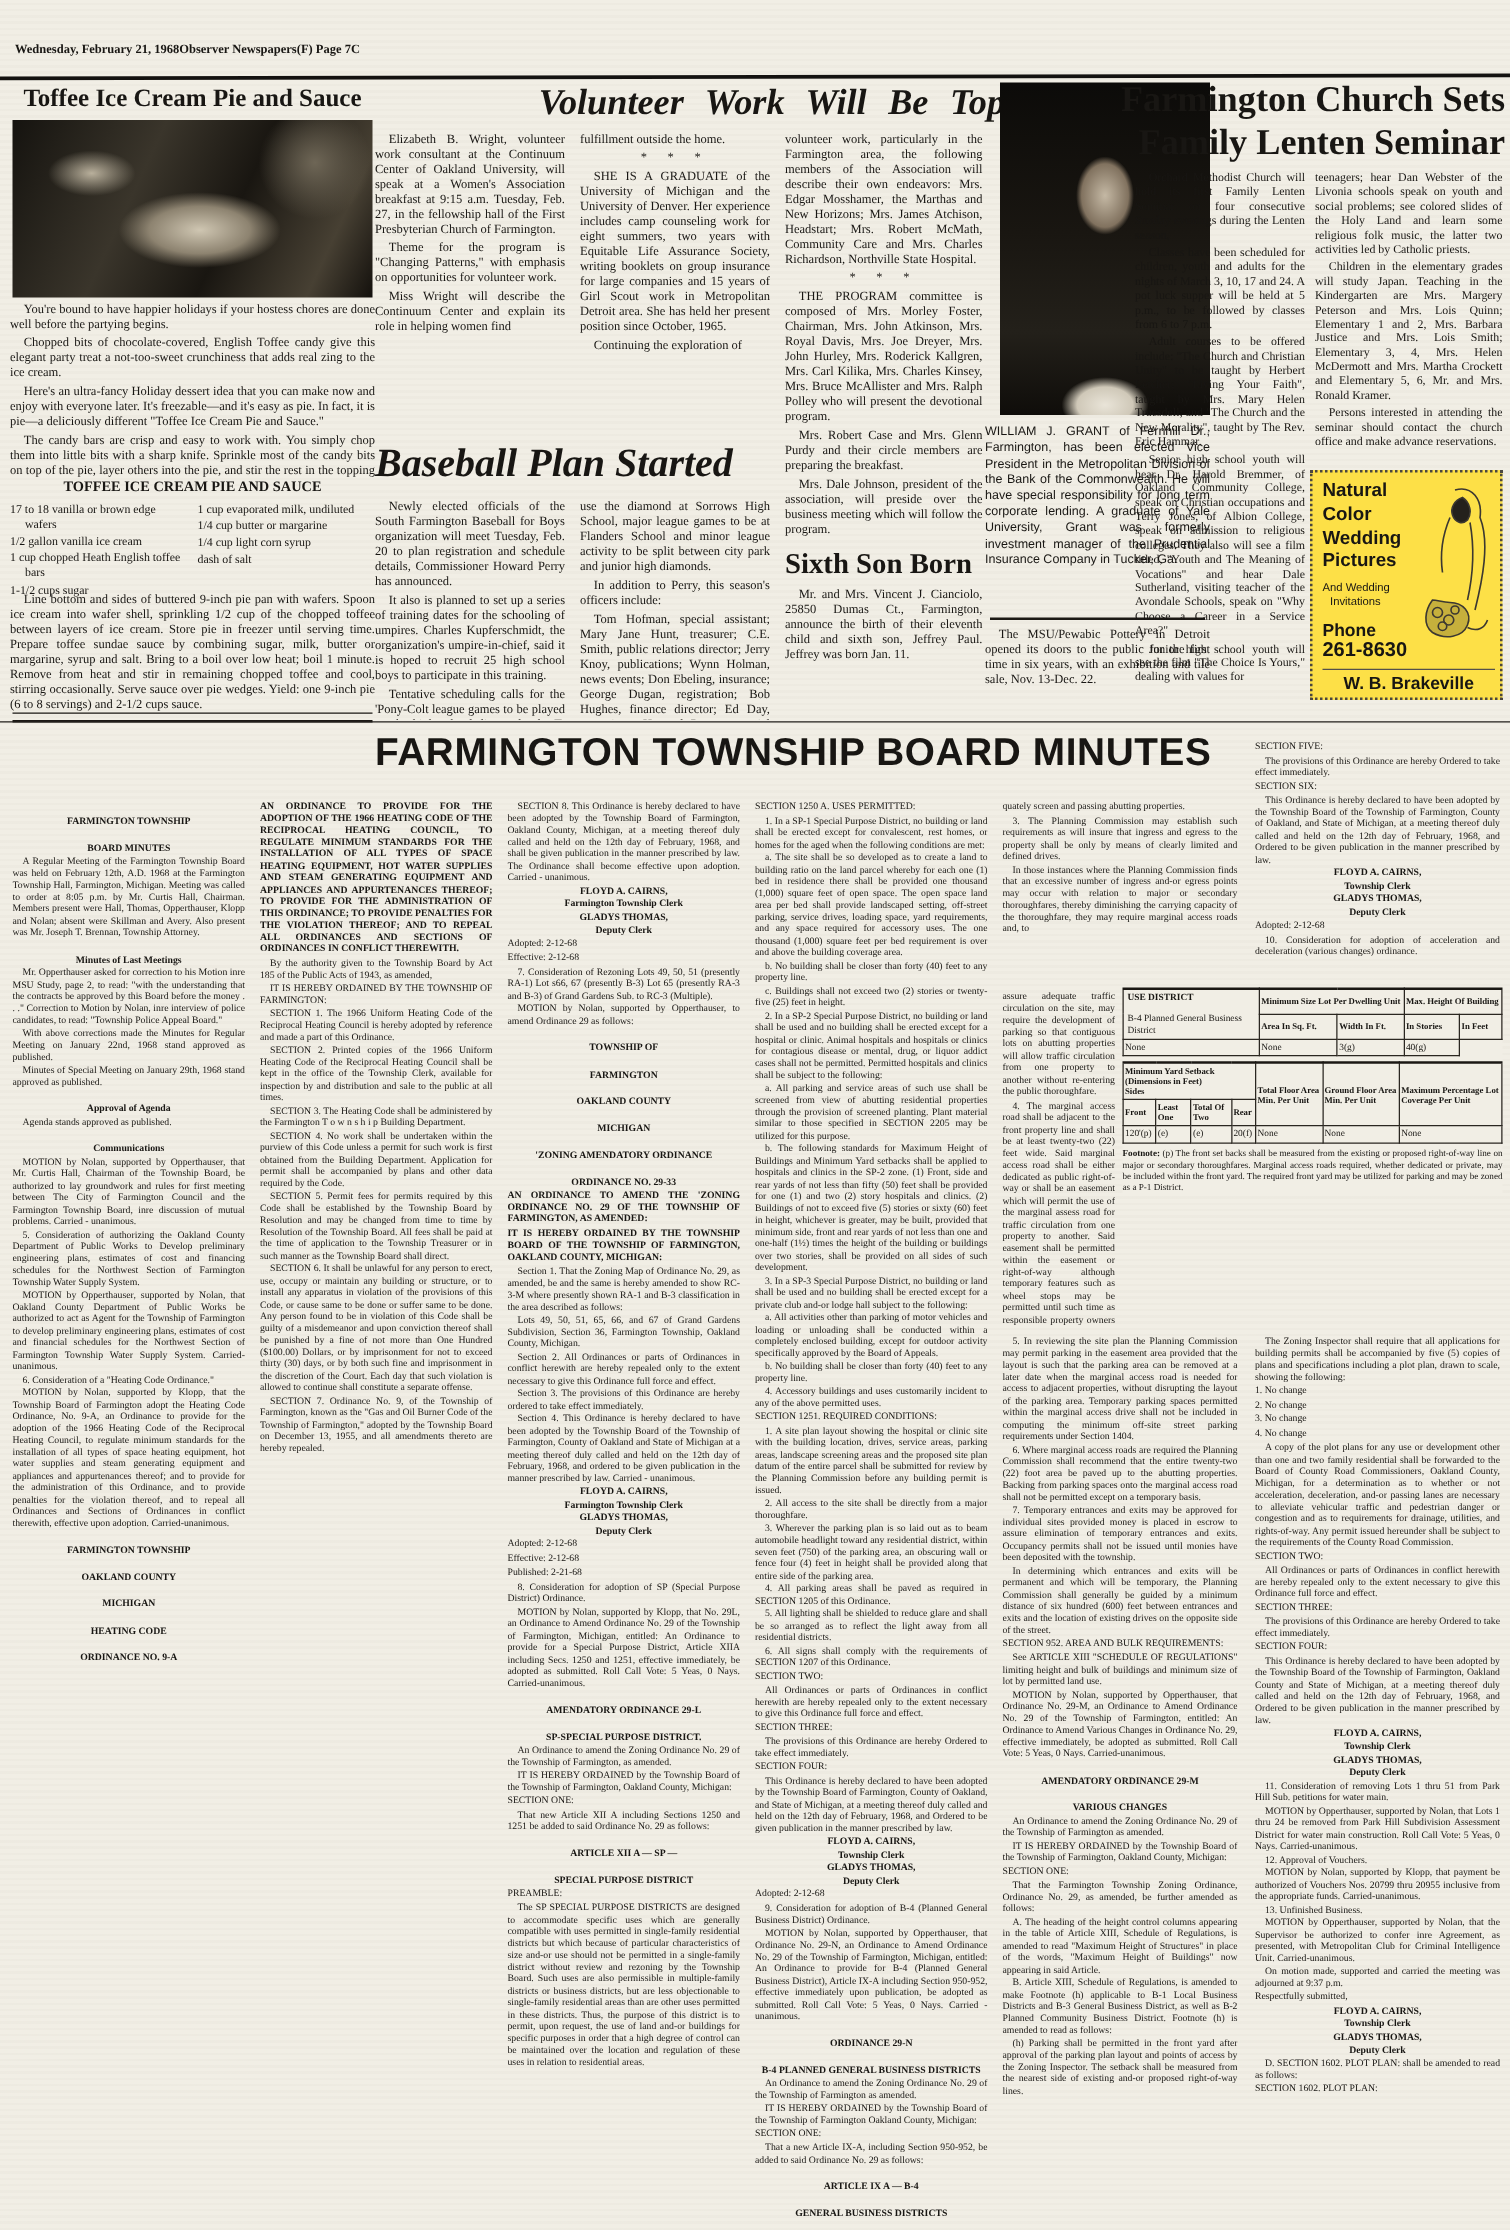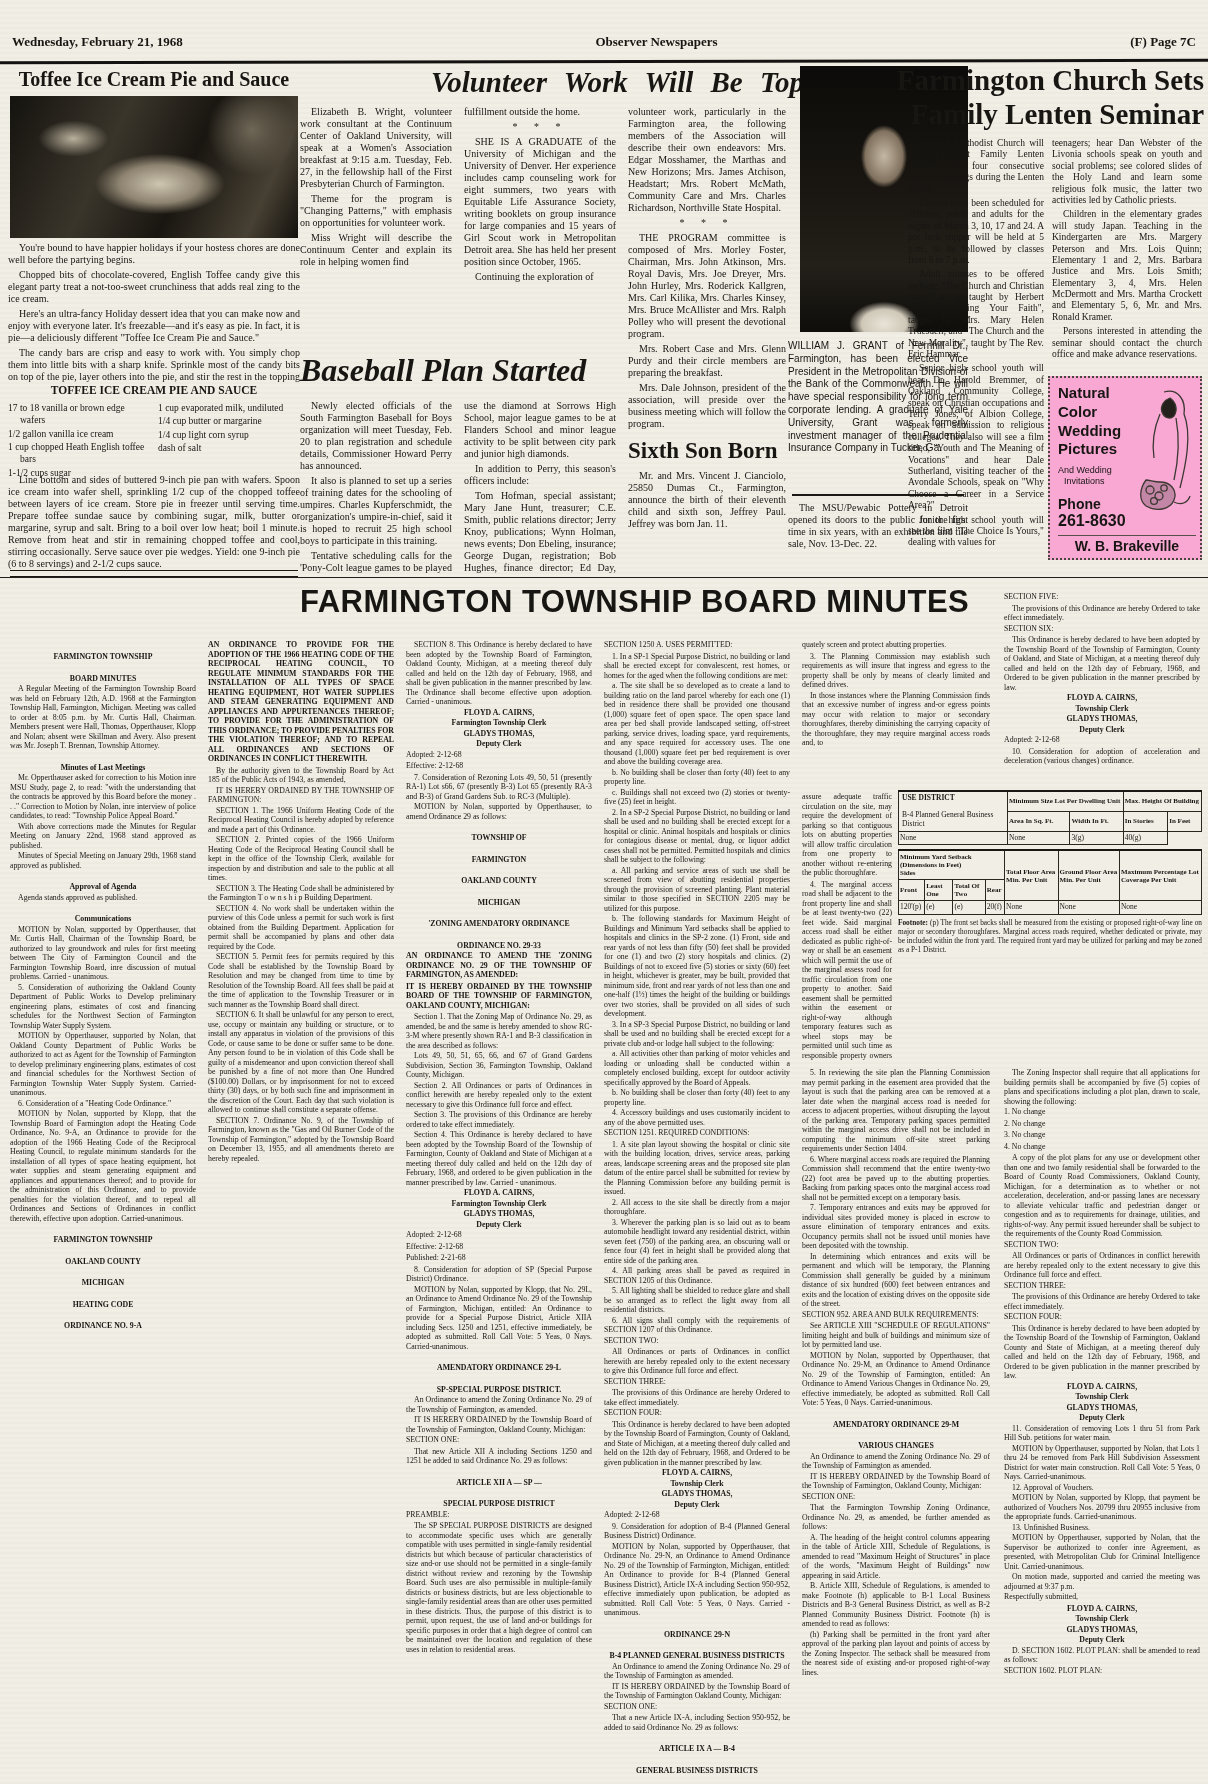--- a/index.html
+++ b/index.html
@@ -4,21 +4,21 @@
 <style>
   html,body{margin:0;padding:0;}
   body{
     width:1208px;height:1784px;position:relative;overflow:hidden;
     background:#f1eee5;
     background-image:repeating-linear-gradient(0deg, rgba(90,80,60,.025) 0 2px, transparent 2px 5px);
     font-family:"Liberation Serif", serif;color:#181613;
   }
   .abs{position:absolute;}
   
-  .page-header{top:34px;left:12px;right:12px;display:flex;justify-content:space-between;font-size:13px;font-weight:bold;}
+  .page-header{top:34px;left:12px;right:12px;display:flex;font-size:10px;font-weight:bold;}
   .page-header .mast{font-weight:bold;}
   .rule-top{top:60px;left:0;width:1208px;height:3px;background:#141210;transform:rotate(-.12deg);}
   .rule-mid{top:577px;left:0;width:1208px;height:1px;background:#23201c;}
   
   .coltext{font-size:10px;line-height:1.2;text-align:justify;overflow:hidden;}
   .coltext p{margin:0 0 3px 0;}
   .b-p{text-indent:11px;margin:0 0 3px 0;}
   .b-n{margin:0 0 2px 0;}
   .b-h{text-align:center;font-weight:bold;margin:3px 0 2px 0;text-indent:0;}
   .b-c{font-weight:bold;margin:0 0 3px 0;}
@@ -55,21 +55,21 @@
      linear-gradient(180deg,#0c0b09 0%, #191611 45%, #23201a 75%, #0f0d0a 100%);}
   .grant-cap{top:340px;left:788px;width:180px;height:150px;font-size:10px;line-height:1.28;text-align:justify;font-family:"Liberation Sans",sans-serif;}
   .grant-rule{top:494px;left:792px;width:172px;height:2px;background:#1c1915;}
   .pottery{top:502px;left:788px;width:180px;height:74px;}
   
   .ch-head1{top:64px;left:860px;width:344px;text-align:right;font-size:29px;font-weight:bold;}
   .ch-head2{top:98px;left:860px;width:344px;text-align:right;font-size:29px;font-weight:bold;}
   .ch-c1{top:138px;left:908px;width:136px;height:440px;font-size:9.5px;line-height:1.2;}
   .ch-c2{top:138px;left:1052px;width:150px;height:234px;font-size:9.5px;line-height:1.2;}
   
-  .ad{top:376px;left:1048px;width:154px;height:184px;border:2px dotted #4a463f;background:#f9a8d4;display:flex;padding:6px 4px 4px 8px;box-sizing:border-box;flex-direction:column;font-family:"Liberation Sans",sans-serif;}
+  .ad{top:376px;left:1048px;width:154px;height:184px;border:2px dotted #4a463f;background:#fde047;display:flex;padding:6px 4px 4px 8px;box-sizing:border-box;flex-direction:column;font-family:"Liberation Sans",sans-serif;}
   .ad-row{display:flex;flex:1;}
   .ad-left{width:74px;}
   .ad-main{font-size:15px;font-weight:bold;line-height:1.25;}
   .ad-sub{font-size:9px;margin-top:6px;line-height:1.25;}
   .ad-phone-label{font-size:14px;font-weight:bold;margin-top:8px;}
   .ad-phone{font-size:16px;font-weight:bold;}
   .ad-name{text-align:center;font-size:14px;font-weight:bold;border-top:1px solid #55504a;padding-top:2px;}
   .ad-sketch{flex:1;position:relative;}
   
   .banner{top:584px;left:300px;width:655px;text-align:center;font-family:"Liberation Sans",sans-serif;font-size:31px;font-weight:bold;white-space:nowrap;letter-spacing:.5px;}
@@ -343,21 +343,21 @@
     <p class="b-p">An Ordinance to amend the Zoning Ordinance No. 29 of the Township of Farmington as amended.</p>
     <p class="b-p">IT IS HEREBY ORDAINED by the Township Board of the Township of Farmington Oakland County, Michigan:</p>
     <p class="b-n">SECTION ONE:</p>
     <p class="b-p">That a new Article IX-A, including Section 950-952, be added to said Ordinance No. 29 as follows:</p>
     <p class="b-h">ARTICLE IX A — B-4</p>
     <p class="b-h">GENERAL BUSINESS DISTRICTS</p>
     <p class="b-n">PREAMBLE:</p>
     <p class="b-p">The B-4 PLANNED GENERAL BUSINESS DISTRICTS are designed to provide for a variety of retail and services establishments in business areas and so located and planned as to provide convenient customer parking, store servicing and pedestrian traffic movement within the business district and with a minimum of conflict with traffic circulation. To assure optimum site planning obligations and minimum internal and external traffic conflict, each use will be reviewed as it relates to its site and abutting uses and as it relates to the entire B-4 District and abutting districts.</p>
   </div>
 <div class="abs mcol c5top">
-    <p class="b-n">quately screen and protect abutting properties.</p>
+    <p class="b-n">quately screen and passing abutting properties.</p>
     <p class="b-p">3. The Planning Commission may establish such requirements as will insure that ingress and egress to the property shall be only by means of clearly limited and defined drives.</p>
     <p class="b-p">In those instances where the Planning Commission finds that an excessive number of ingress and-or egress points may occur with relation to major or secondary thoroughfares, thereby diminishing the carrying capacity of the thoroughfare, they may require marginal access roads and, to</p>
   </div>
 <div class="abs mcol c5strip">
     <p class="b-n">assure adequate traffic circulation on the site, may require the development of parking so that contiguous lots on abutting properties will allow traffic circulation from one property to another without re-entering the public thoroughfare.</p>
     <p class="b-p">4. The marginal access road shall be adjacent to the front property line and shall be at least twenty-two (22) feet wide. Said marginal access road shall be either dedicated as public right-of-way or shall be an easement which will permit the use of the marginal assess road for traffic circulation from one property to another. Said easement shall be permitted within the easement or right-of-way although temporary features such as wheel stops may be permitted until such time as responsible property owners shall be responsible for maintenance of the easement so that it remains usable as a means of getting from one property to another.</p>
   </div>
 <div class="abs mcol c5bot">
     <p class="b-p">5. In reviewing the site plan the Planning Commission may permit parking in the easement area provided that the layout is such that the parking area can be removed at a later date when the marginal access road is needed for access to adjacent properties, without disrupting the layout of the parking area. Temporary parking spaces permitted within the marginal access drive shall not be included in computing the minimum off-site street parking requirements under Section 1404.</p>
     <p class="b-p">6. Where marginal access roads are required the Planning Commission shall recommend that the entire twenty-two (22) foot area be paved up to the abutting properties. Backing from parking spaces onto the marginal access road shall not be permitted except on a temporary basis.</p>

